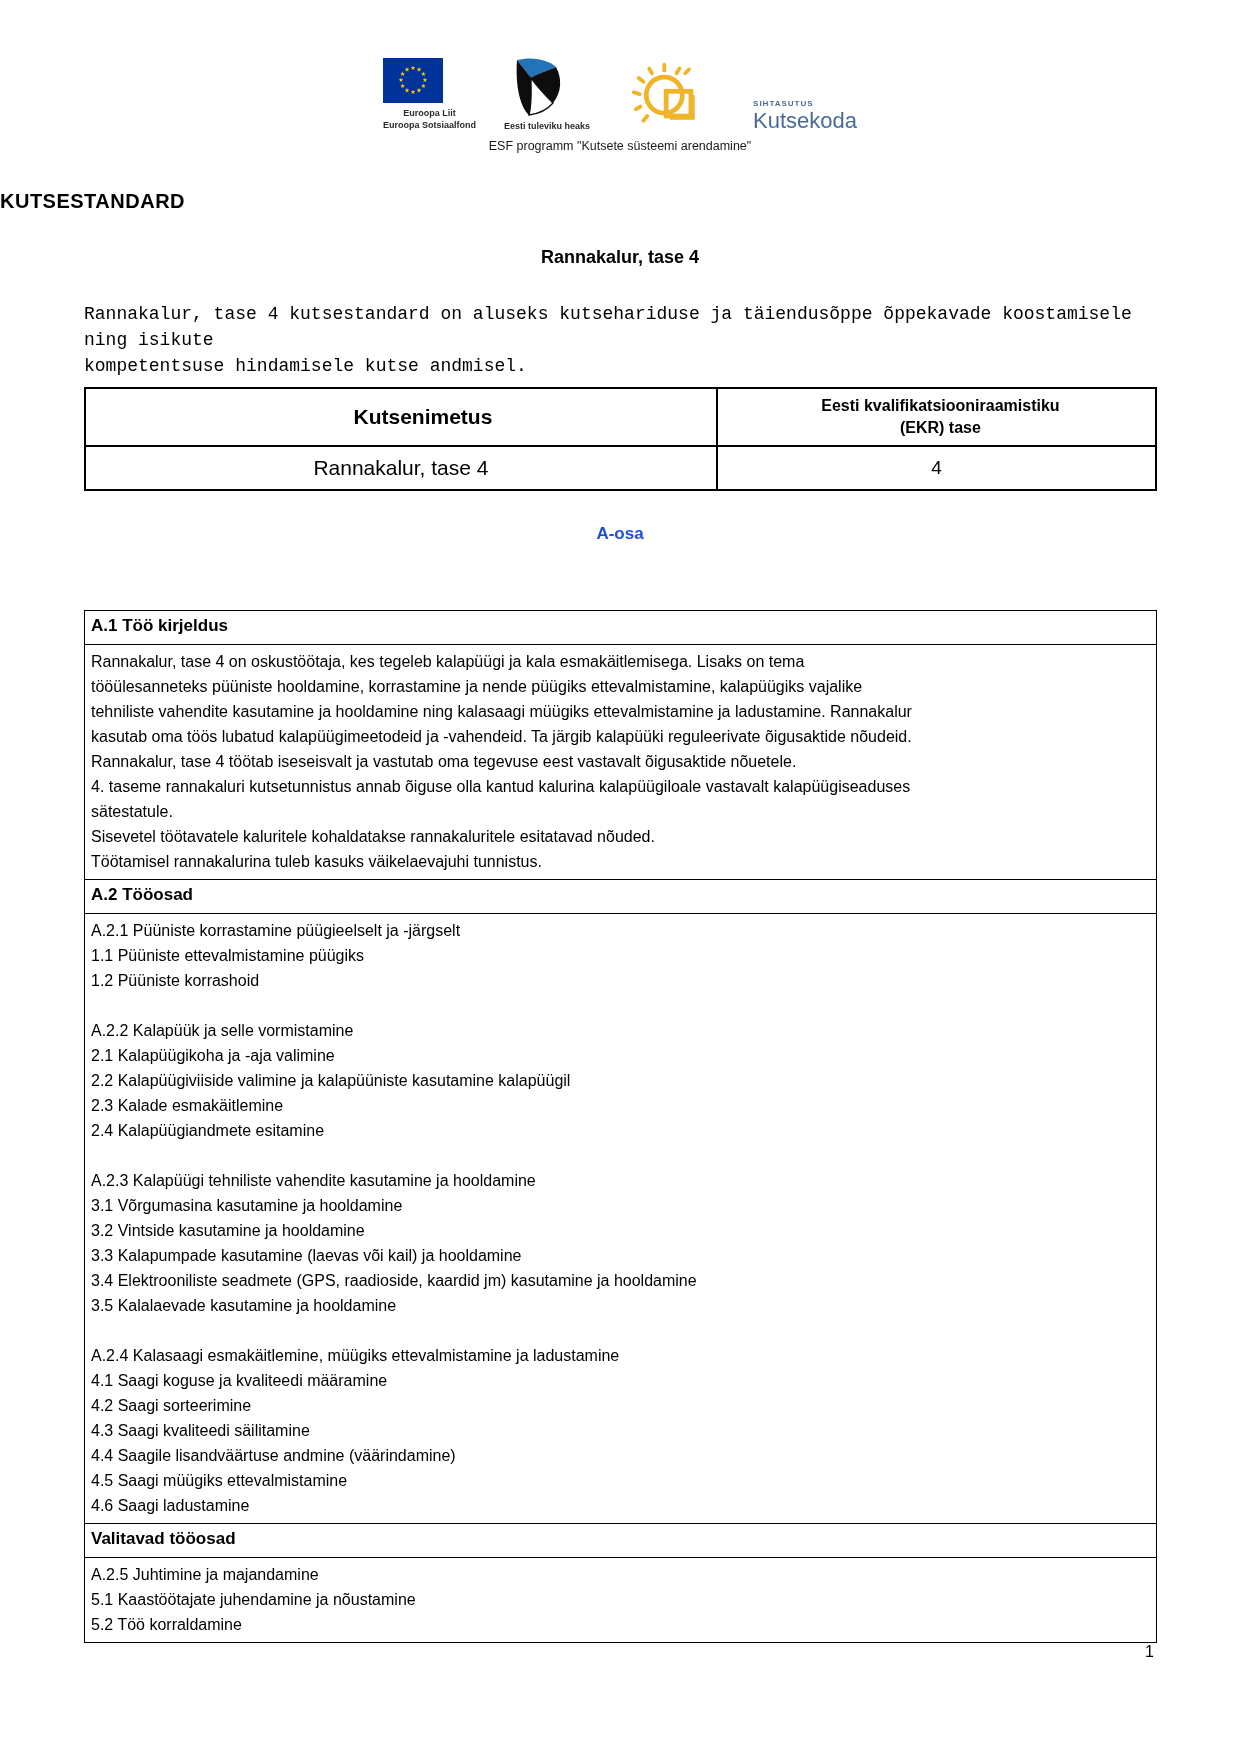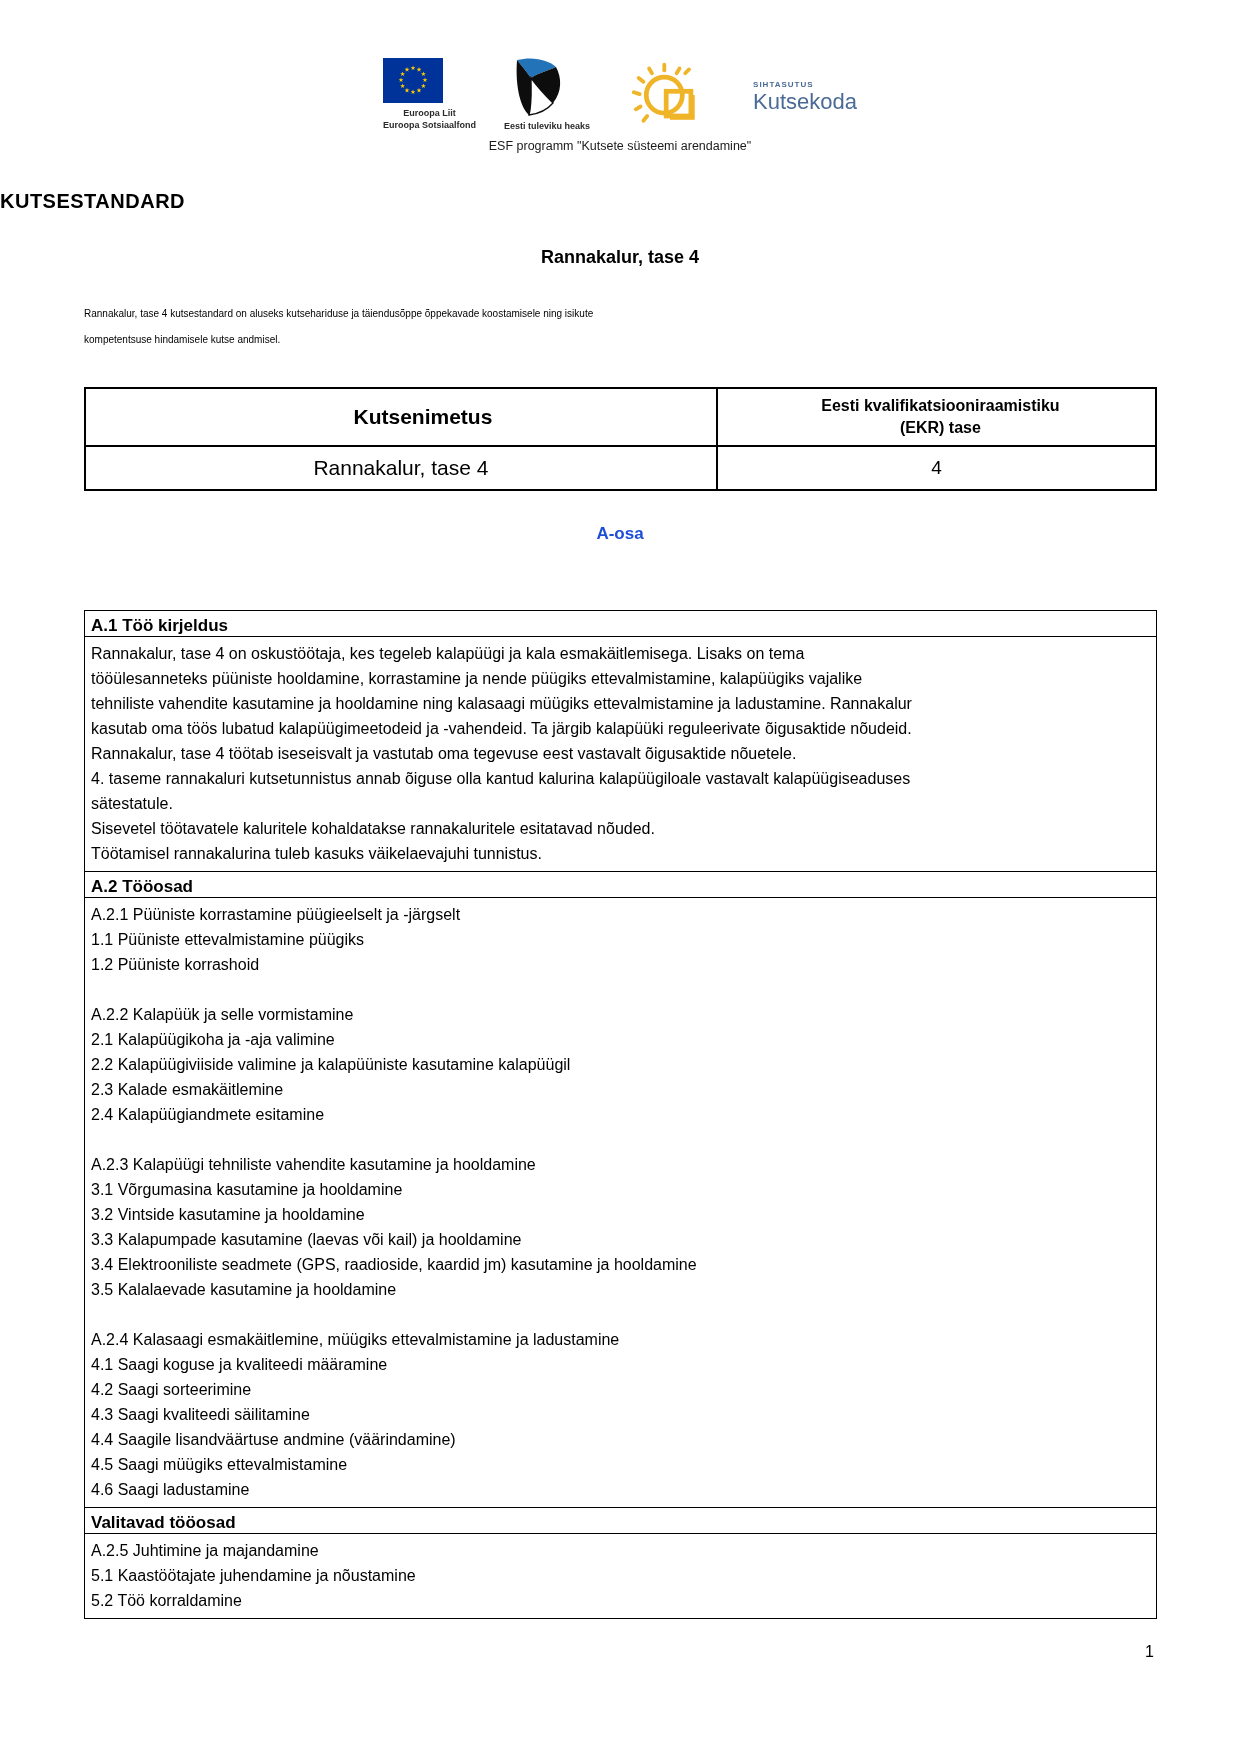--- a/index.html
+++ b/index.html
@@ -10,55 +10,55 @@
     color:#000;
   }
   .page { position:absolute; inset:0; }
 
   
   .logos { position:absolute; top:58px; left:0; width:100%;
            display:flex; justify-content:center; align-items:flex-start; gap:28px; }
   .logo-block { display:flex; flex-direction:column; align-items:flex-start; }
   .logo-caption { margin-top:4px; font-size:9px; font-weight:bold; color:#2b2b2b;
                   text-align:center; white-space:pre-line; line-height:1.35; }
-  .kk-block { display:flex; flex-direction:row; align-items:center; margin-left:14px; margin-top:4px;gap:39px; }
+  .kk-block { display:flex; flex-direction:row; align-items:flex-end; margin-left:14px; margin-top:4px;gap:39px; }
   .kk-text { margin-left:6px; line-height:1; }
   .kk-org-type { font-size:8px; font-weight:bold; letter-spacing:1px; color:#4a6b96; }
   .kk-org-name { font-size:22px; color:#4a6b96; margin-top:2px; }
 
   .esf-line { position:absolute; top:139px; left:0; width:100%;
               text-align:center; font-size:12.5px; color:#1a1a1a; }
 
   
   .doc-title { position:absolute; top:190px; left:0; width:100%;
                font-size:20px; font-weight:bold; letter-spacing:0.5px; }
   .doc-subtitle { position:absolute; top:247px; left:0; width:100%;
                   text-align:center; font-size:18px; font-weight:bold; }
   .intro { position:absolute; top:301px; left:84px; width:1073px;
-           font-size:10px; line-height:26px; white-space:pre-line; }
+           font-size:18px; line-height:26px; white-space:pre-line;font-family:Liberation Mono, monospace; }
 
   
   .name-table { position:absolute; top:387px; left:84px; width:1073px;
                 border-collapse:collapse; }
   .name-table th, .name-table td { border:2px solid #000; text-align:center; vertical-align:middle; }
   .name-table .c1 { width:59%; }
   .name-table th.c1 { font-size:21px; font-weight:bold; height:58px;padding-left:44px; }
   .name-table th.c2 { font-size:16px; font-weight:bold; line-height:1.35; white-space:pre-line;padding-left:8px; }
   .name-table td.c1 { font-size:21px; font-weight:normal; height:44px; }
   .name-table td.c2 { font-size:19px; }
 
   
   .part-heading { position:absolute; top:520px; left:0; width:100%;
                   text-align:center; color:#1d4ed8; font-weight:bold;
                   font-size:17px; line-height:28px; }
 
   
   .doc-table { position:absolute; top:610px; left:84px; width:1073px;
                border:1px solid #000; }
-  .sec-h { font-size:17px; font-weight:bold; padding:5px 6px 0 6px;
+  .sec-h { font-size:17px; font-weight:bold; padding:5px 6px 8px 6px;
            border-bottom:1px solid #000; }
   .sec-h:not(:first-child) { border-top:1px solid #000; }
   .sec-b { font-size:16px; line-height:25px; padding:4px 6px 5px 6px;
            white-space:pre-line; }
 
   .page-number { position:absolute; top:1643px; right:86px; font-size:16px; }
 </style>
 </head>
 <body>
 

